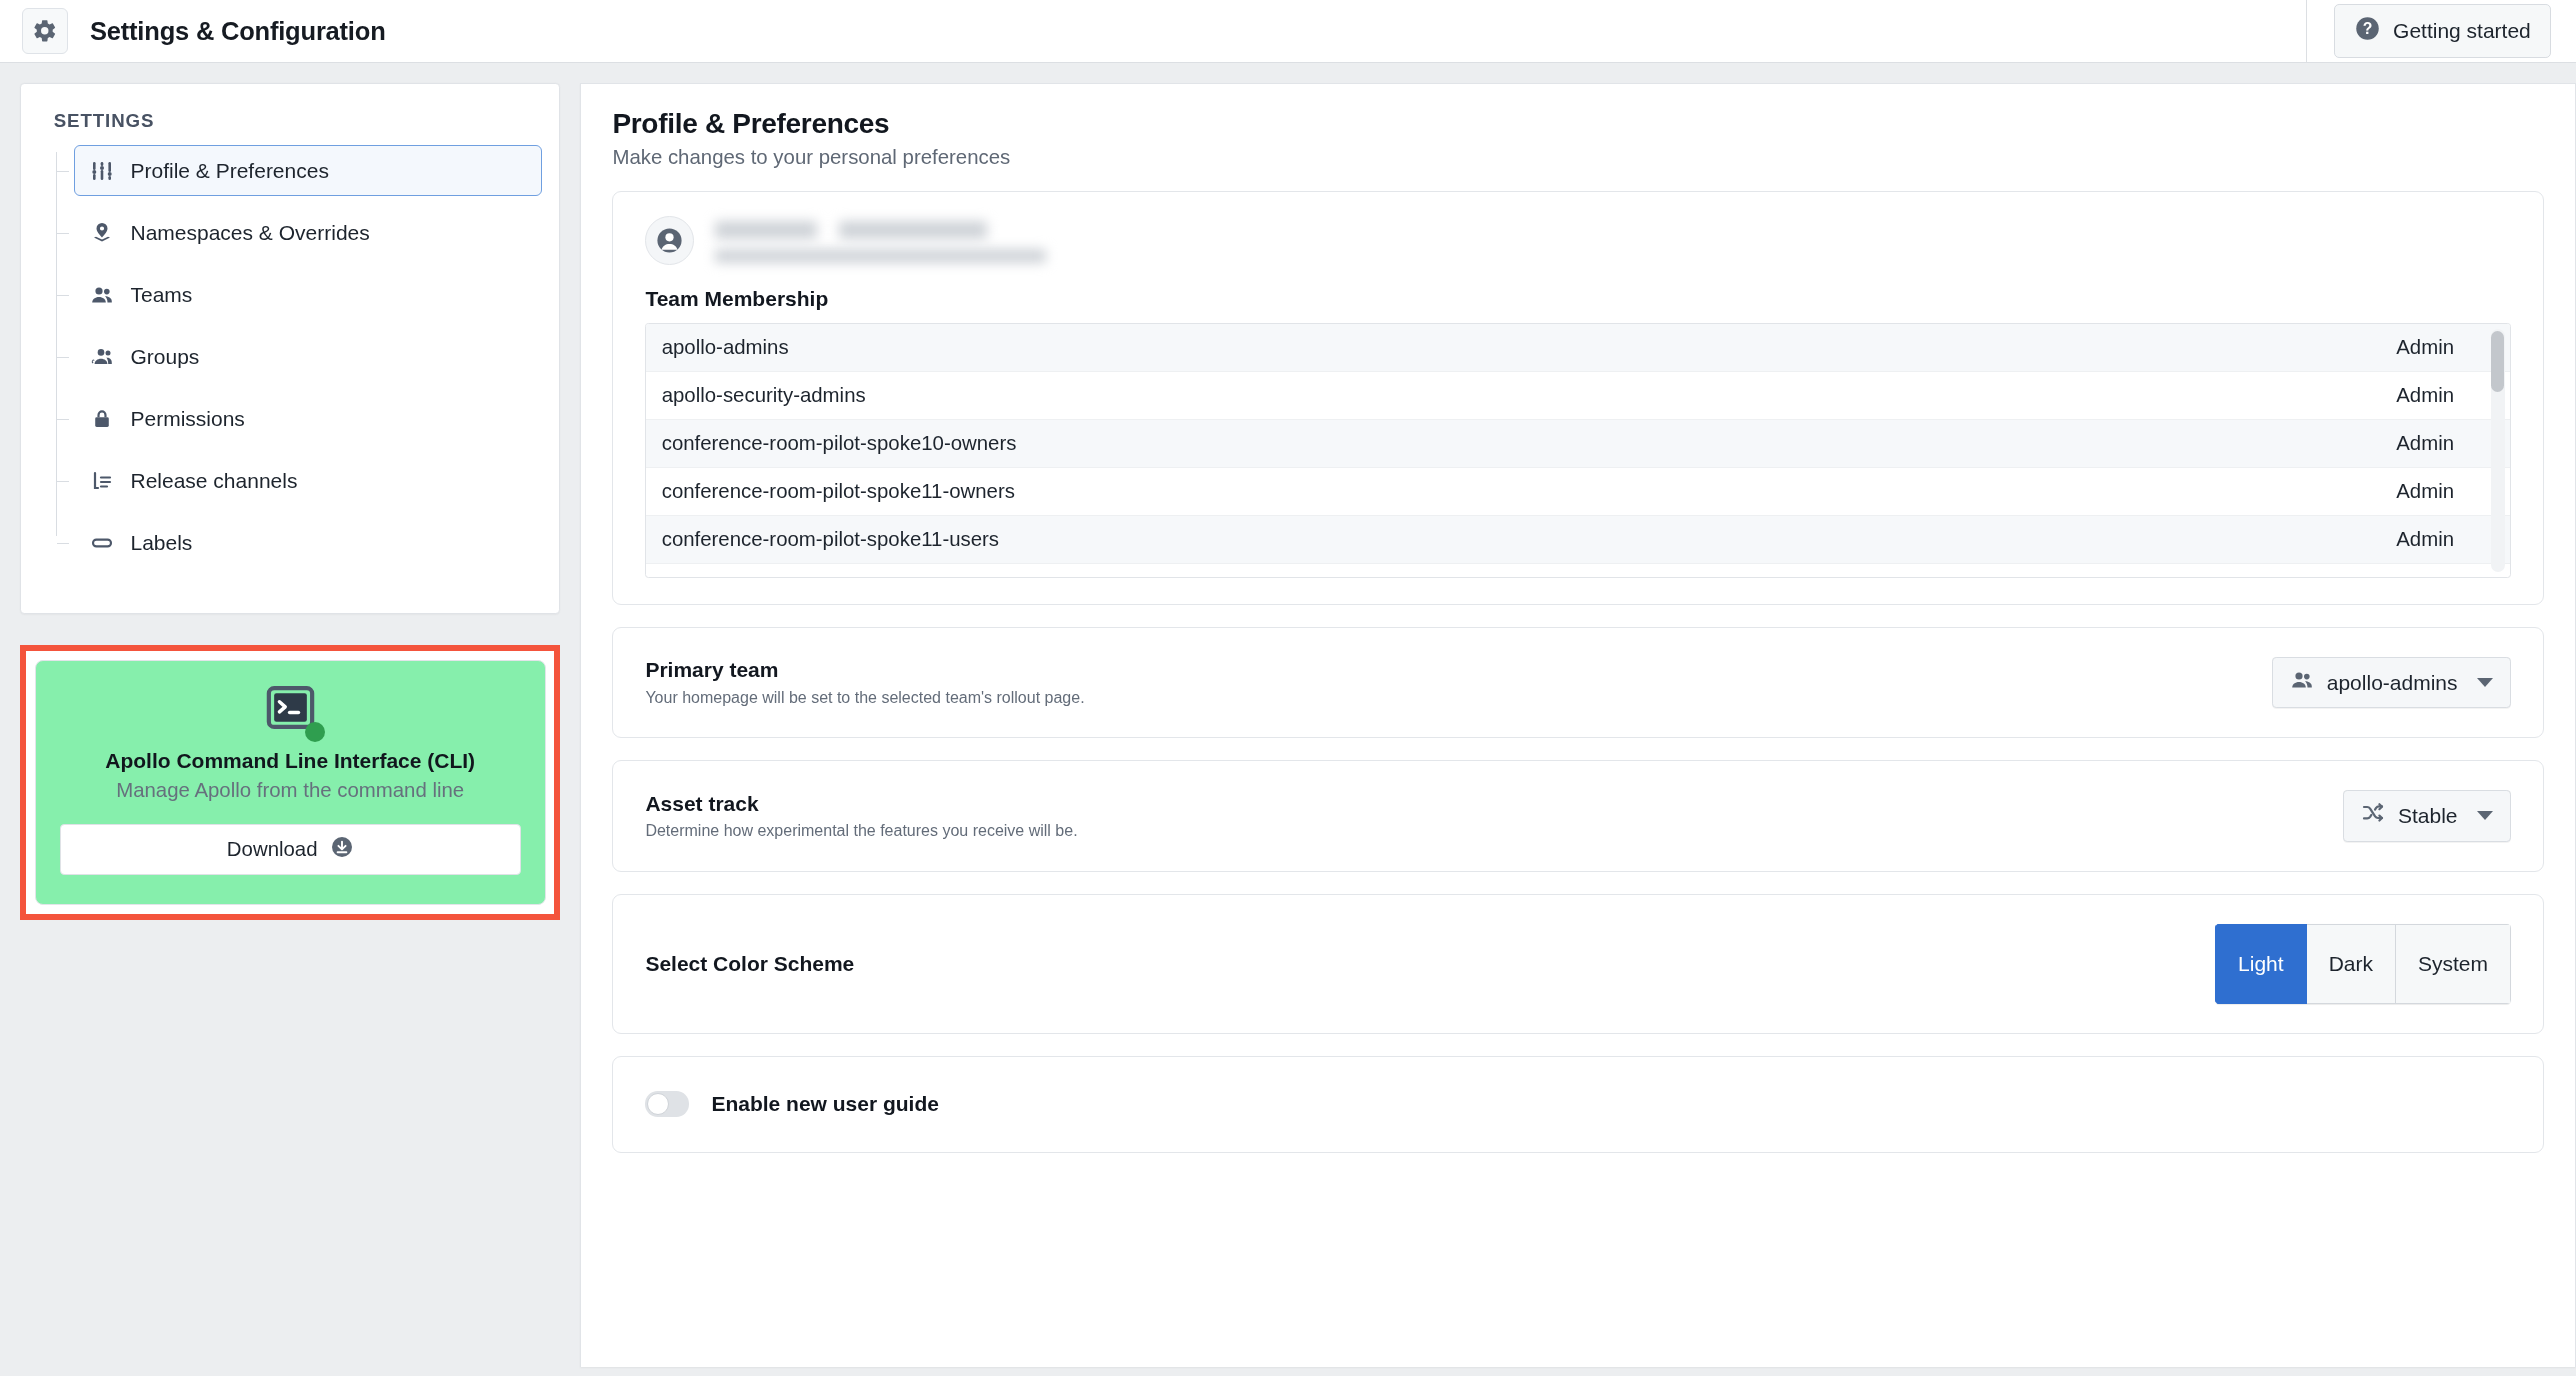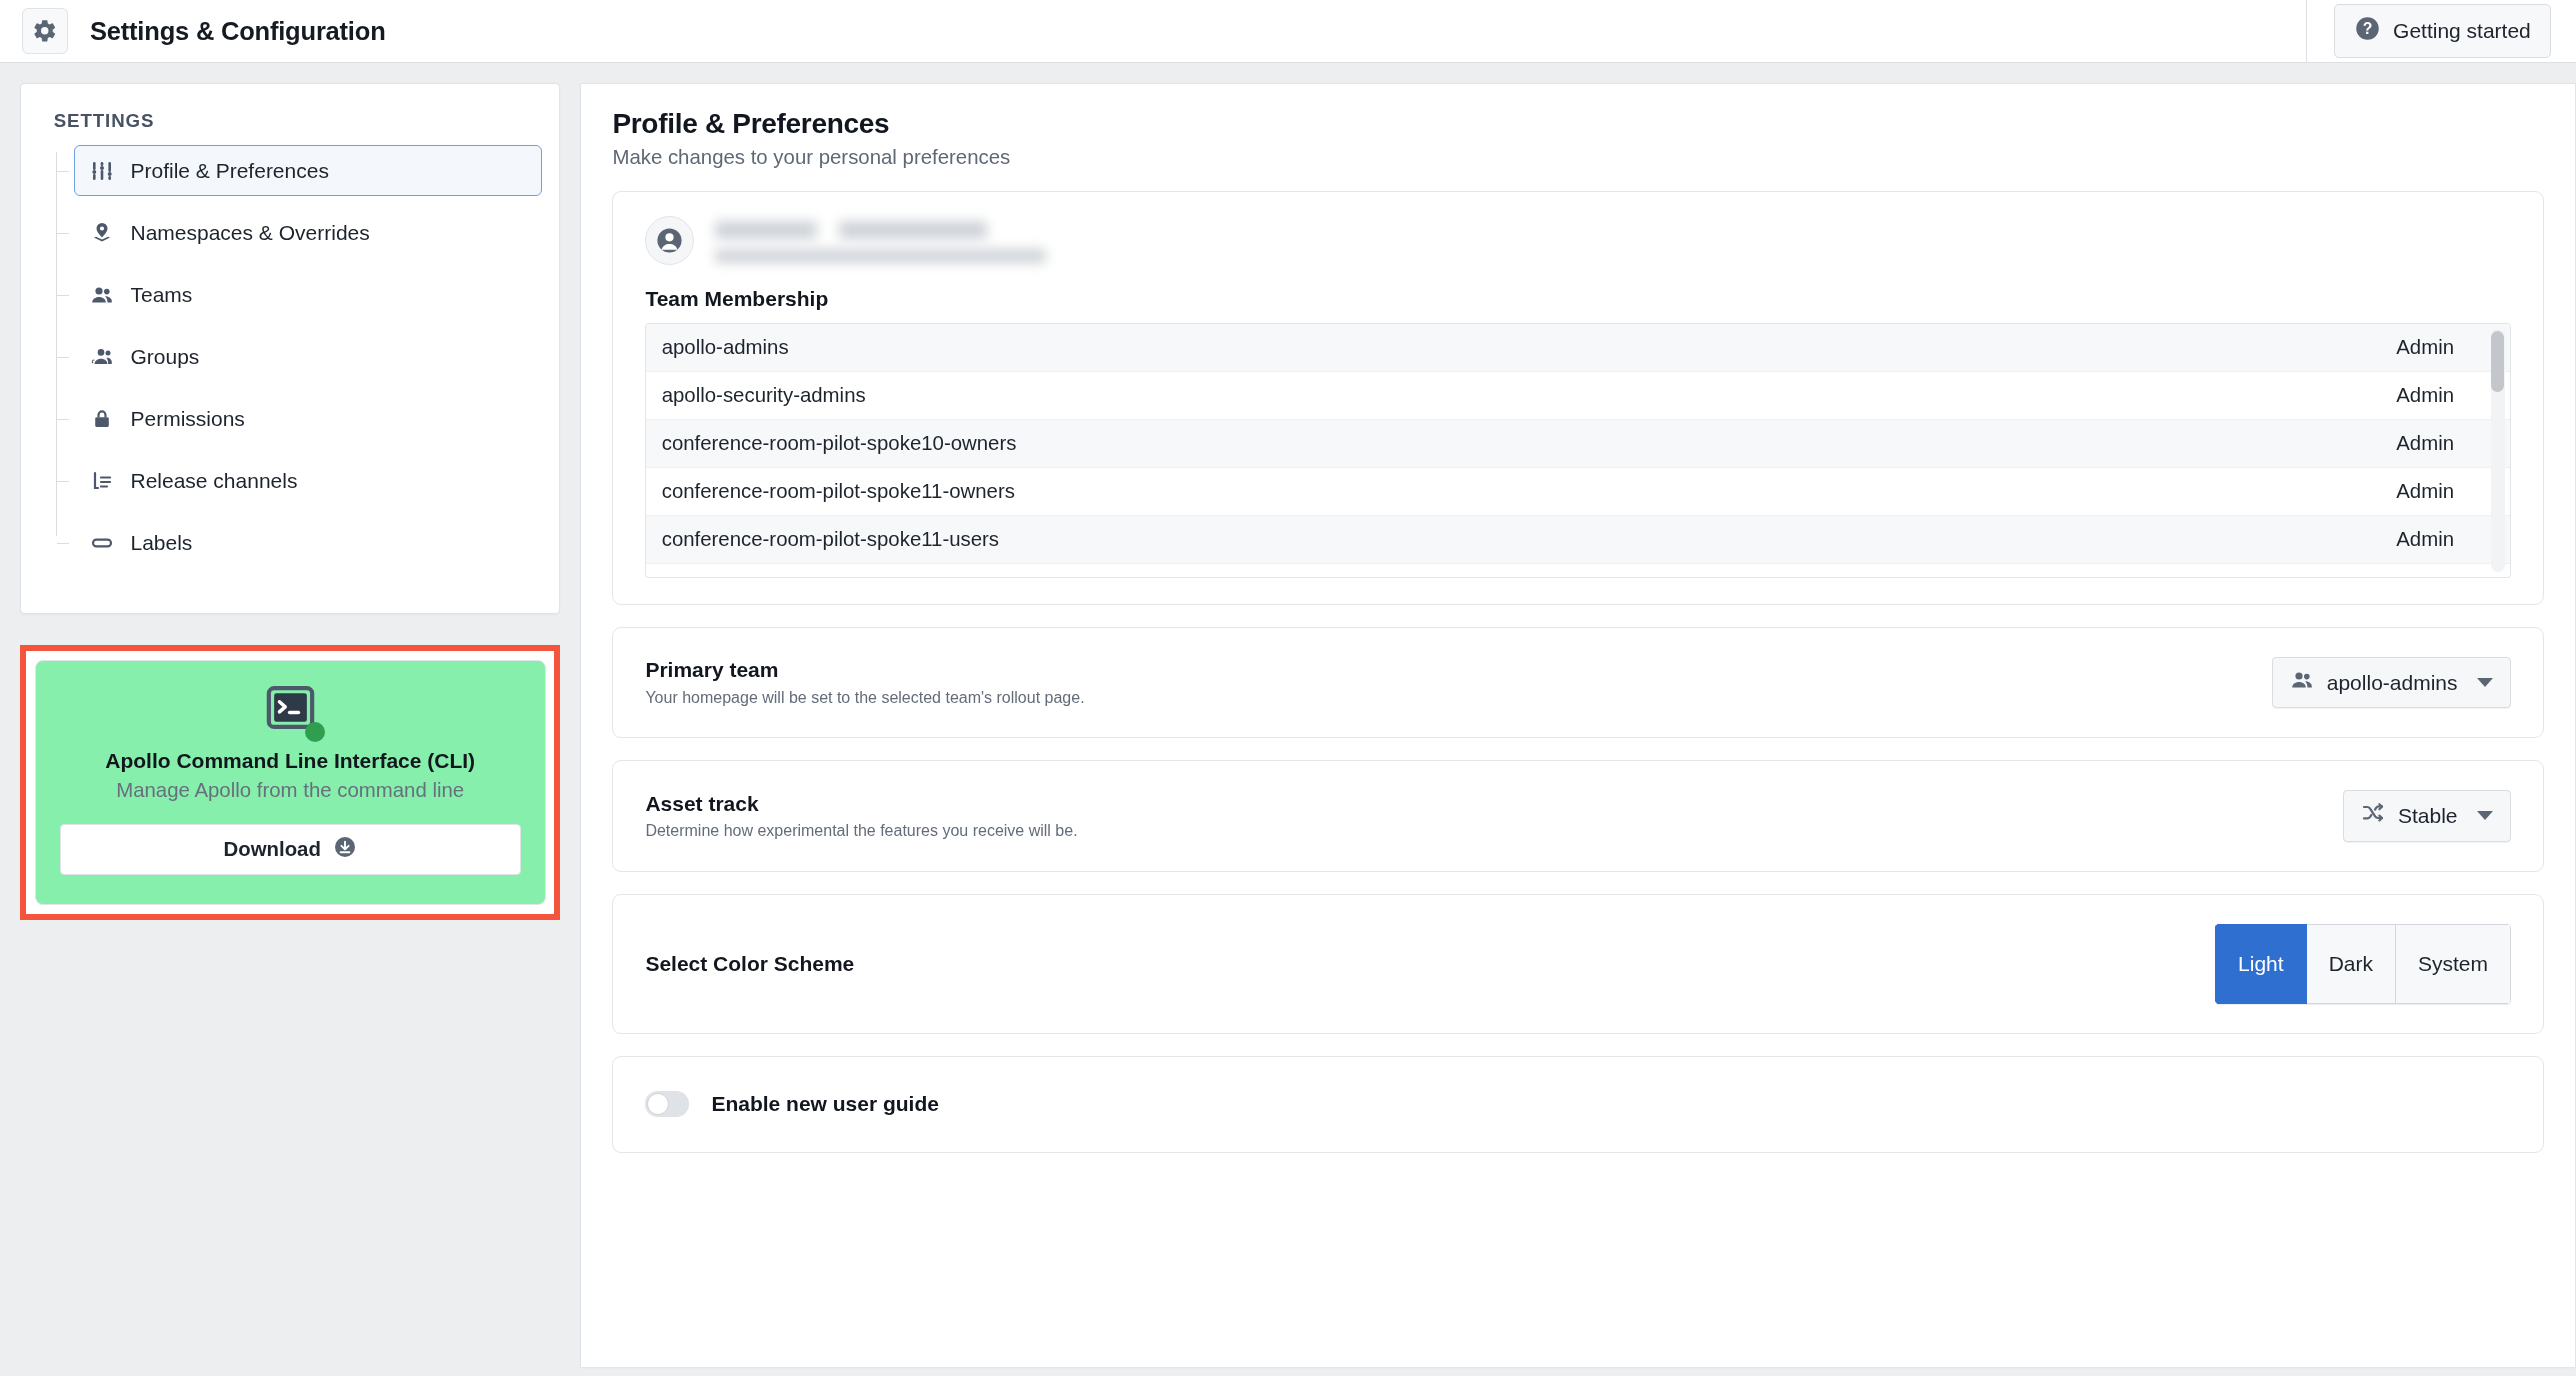--- a/index.html
+++ b/index.html
@@ -146,21 +146,20 @@
   .cli-sub { font-size: 20.4px; color: #66707d; margin-bottom: 22px; }
   .cli-btn {
     display: flex; align-items: center; justify-content: center; gap: 12px;
     border: 0.8px solid #dfe2e6;
     border-radius: 4.2px;
     height: 51px;
     font-size: 20.4px;
     color: #1d242d;
     background: #fff;
     cursor: pointer;
-    font-weight: bold;
   }
 
   
   .main-col {
     flex: 1;
     background: #ffffff;
     border: 0.8px solid #e1e4e8;
     border-bottom: none;
     margin: 0 0 0 20.4px;
     min-height: 1284px;

